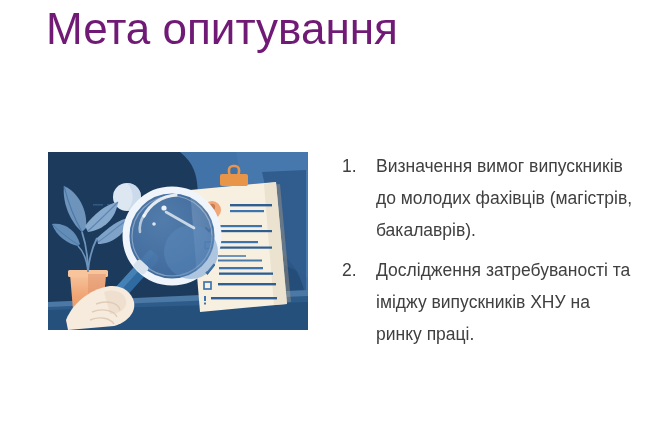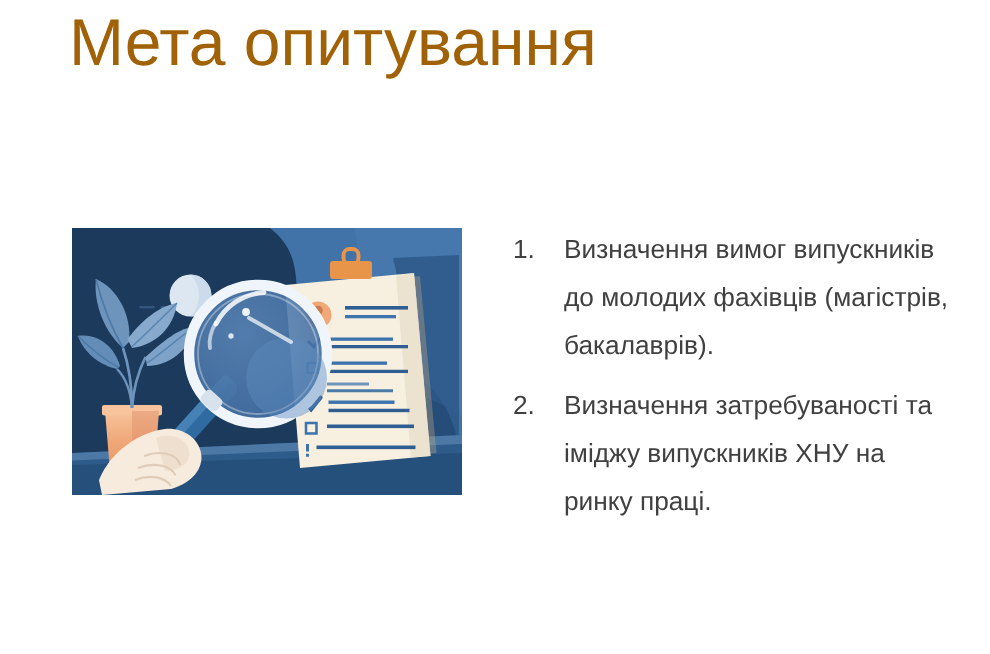--- a/index.html
+++ b/index.html
@@ -22,21 +22,21 @@
   }
 
   
   .slide-title {
     position: absolute;
     left: 46px;
     top: 2px;
     font-size: 44px;
     line-height: 54px;
     font-weight: 400;
-    color: #a16207;
+    color: #701a75;
     letter-spacing: 0px;
     white-space: nowrap;
   }
 
   
   .illustration {
     position: absolute;
     left: 48px;
     top: 152px;
     width: 260px;
@@ -207,17 +207,17 @@
     </svg>
   </div>
 
   <ol class="goal-list">
     <li class="goal-item">
       <span class="goal-num">1.</span>
       <span class="goal-text">Визначення вимог випускників до молодих фахівців (магістрів, бакалаврів).</span>
     </li>
     <li class="goal-item">
       <span class="goal-num">2.</span>
-      <span class="goal-text">Визначення затребуваності та іміджу випускників ХНУ на ринку праці.</span>
+      <span class="goal-text">Дослідження затребуваності та іміджу випускників ХНУ на ринку праці.</span>
     </li>
   </ol>
 
 </div>
 
 </body></html>

